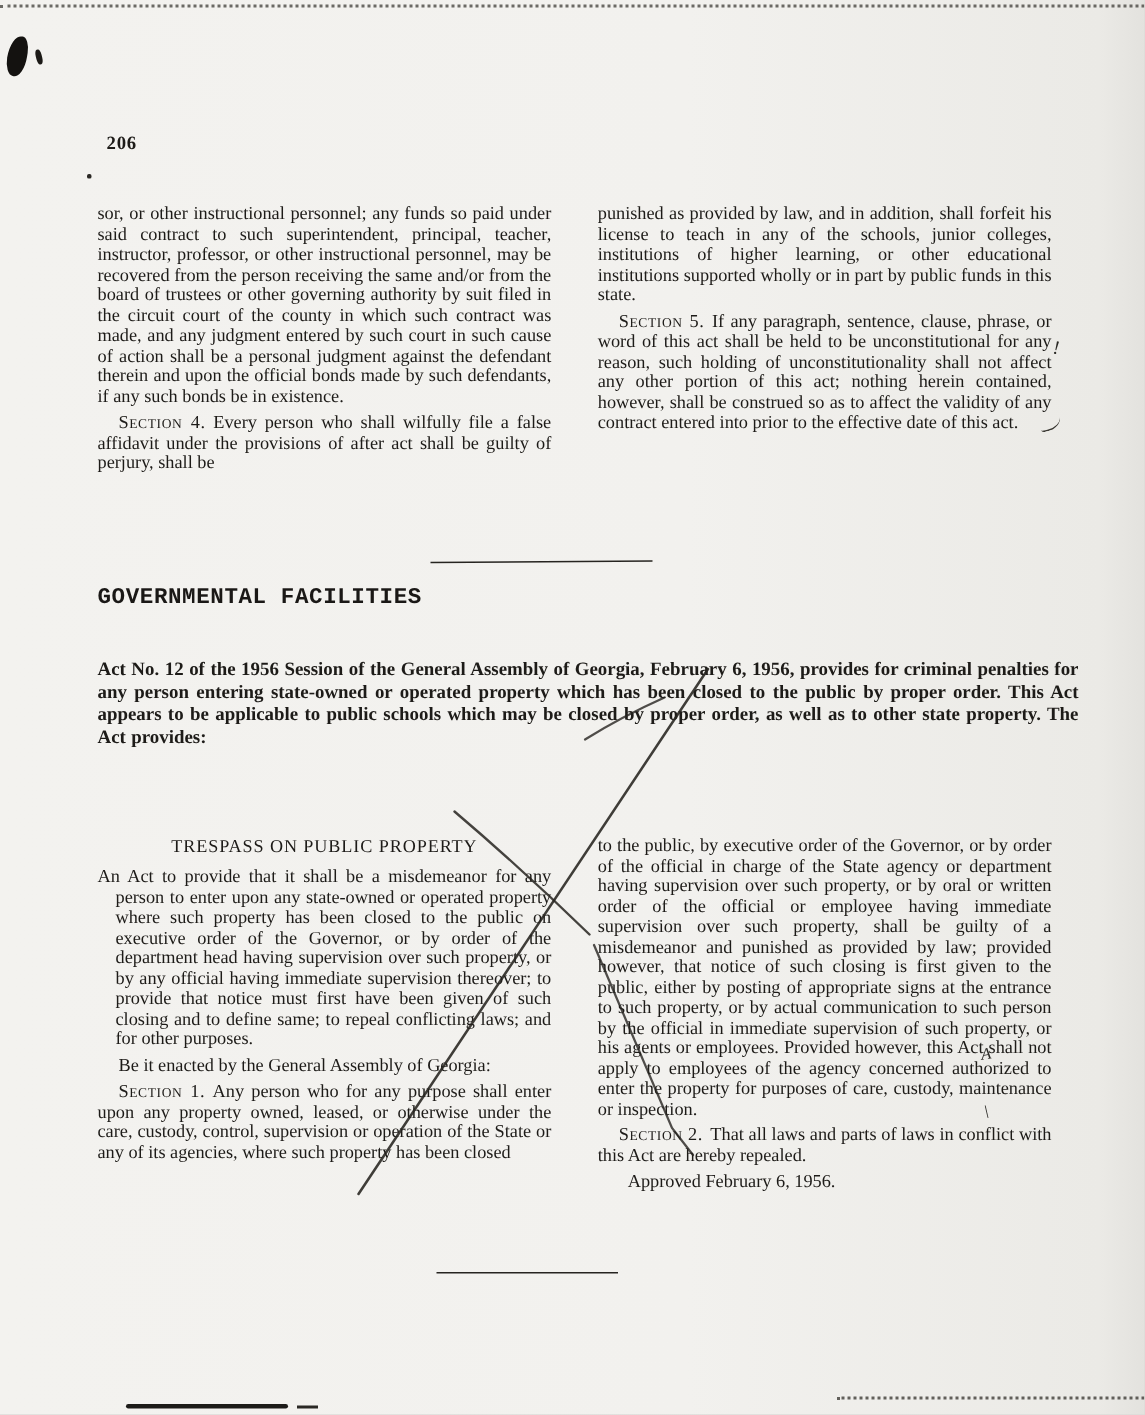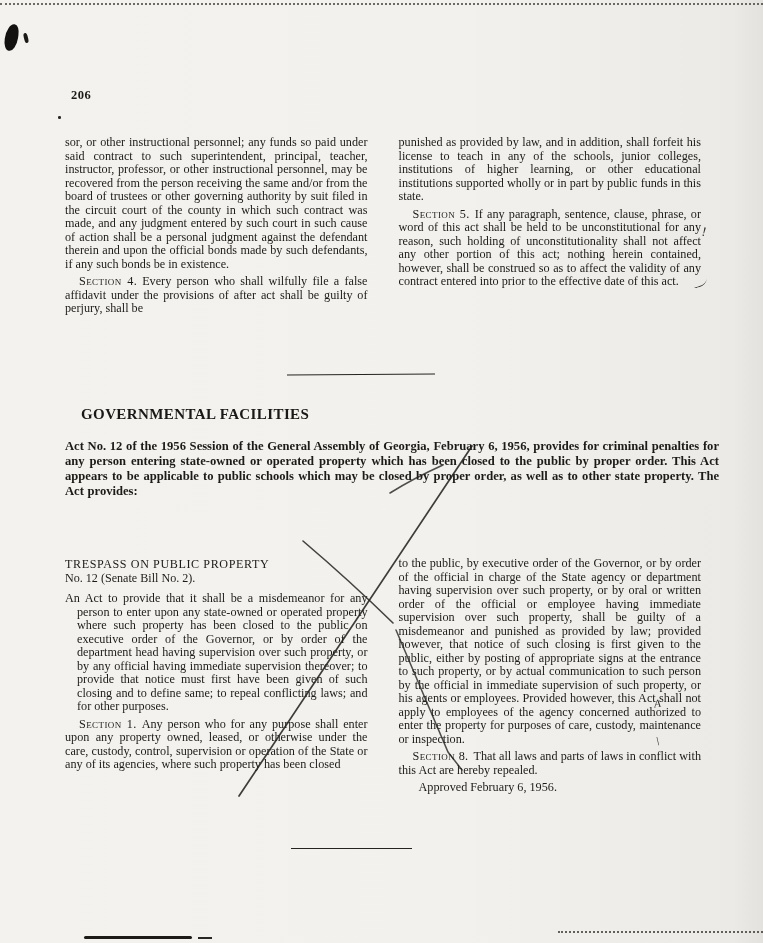--- a/index.html
+++ b/index.html
@@ -48,36 +48,36 @@
   .sc { font-variant: small-caps; letter-spacing: .4px; margin-right: 5px; }
 
   
   .rule { position: absolute; border-top: 1.6px solid #262420; }
   .rule-mid    { top: 374px; left: 287px; width: 148px; transform: rotate(-.4deg); }
   .rule-bottom { top: 848px; left: 291px; width: 121px; }
 
   
   .article-head { position: absolute; top: 390px; left: 65px; }
   .article-title {
-    margin: 16px; font-family: Liberation Serif, serif;
+    margin: 0; font-family: Liberation Mono, monospace;
     font-size: 15px; font-weight: bold; letter-spacing: .4px; color: #1a1816;
   }
   .article-subtitle {
     margin: 3px 0 0 0; font-family: "Liberation Sans", "DejaVu Sans", sans-serif;
     font-size: 13.5px; font-weight: bold; color: #1a1816;
   }
 
   .headnote {
     position: absolute; top: 439px; left: 65px; right: 44px;
     margin: 0; font-size: 12.6px; font-weight: bold; line-height: 14.9px;
     text-align: justify; word-spacing: .5px;
   }
 
   
-  .act-heading { text-align: left; margin-bottom: 7px; }
+  .act-heading { text-align: center; margin-bottom: 7px; }
   .act-h1 { font-size: 12.1px; letter-spacing: .6px; line-height: 14px; }
   .act-h2 { font-size: 12.1px; line-height: 14px; }
 
   
   .artifact { position: absolute; pointer-events: none; }
   .top-dots { top: 3px; left: 0; width: 100%; border-top: 2px dotted rgba(62,60,55,.75); }
   .bottom-dots { top: 931px; left: 558px; width: 205px; border-top: 2px dotted rgba(62,60,55,.8); }
   .bottom-bar { top: 936px; left: 84px; width: 108px; height: 3px; background: #1c1b18; border-radius: 2px; }
   .bottom-bar2 { top: 937px; left: 198px; width: 14px; height: 2px; background: #2a2824; }
   .corner-blob { top: 24px; left: 5px; width: 13px; height: 27px; background: #141210;
@@ -131,28 +131,28 @@
   <div class="article-head">
     <h1 class="article-title">GOVERNMENTAL FACILITIES</h1>
   </div>
 
   <p class="headnote">Act No. 12 of the 1956 Session of the General Assembly of Georgia, February 6, 1956, provides for criminal penalties for any person entering state-owned or operated property which has been closed to the public by proper order. This Act appears to be applicable to public schools which may be closed by proper order, as well as to other state property. The Act provides:</p>
 
   <section class="cols low-cols">
     <div class="col">
       <div class="act-heading">
         <div class="act-h1">TRESPASS ON PUBLIC PROPERTY</div>
-        <div class="act-h2">No. 12 (Senate Bill No. 2).</div>
       </div>
       <p class="para p-hang">An Act to provide that it shall be a misdemeanor for any person to enter upon any state-owned or operated property where such property has been closed to the public on executive order of the Governor, or by order of the department head having supervision over such property, or by any official having immediate supervision thereover; to provide that notice must first have been given of such closing and to define same; to repeal conflicting laws; and for other purposes.</p>
+      <p class="para p-ind">Be it enacted by the General Assembly of Georgia:</p>
       <p class="para p-ind"><span class="sc">Section 1.</span><span>Any person who for any purpose shall enter upon any property owned, leased, or otherwise under the care, custody, control, supervision or operation of the State or any of its agencies, where such property has been closed</span></p>
     </div>
     <div class="col">
       <p class="para">to the public, by executive order of the Governor, or by order of the official in charge of the State agency or department having supervision over such property, or by oral or written order of the official or employee having immediate supervision over such property, shall be guilty of a misdemeanor and punished as provided by law; provided however, that notice of such closing is first given to the public, either by posting of appropriate signs at the entrance to such property, or by actual communication to such person by the official in immediate supervision of such property, or his agents or employees. Provided however, this Act shall not apply to employees of the agency concerned authorized to enter the property for purposes of care, custody, maintenance or inspection.</p>
-      <p class="para p-ind"><span class="sc">Section 8.</span><span>That all laws and parts of laws in conflict with this Act are hereby repealed.</span></p>
+      <p class="para p-ind"><span class="sc">Section 2.</span><span>That all laws and parts of laws in conflict with this Act are hereby repealed.</span></p>
       <p class="para p-ind2">Approved February 6, 1956.</p>
     </div>
   </section>
 
   <div class="rule rule-bottom"></div>
 
   <svg class="strokes" width="763" height="943" viewBox="0 0 763 943" aria-hidden="true">
     <path d="M472,446 Q368,602 239,796" fill="none" stroke="#26231f" stroke-width="1.7" stroke-linecap="round" opacity="0.88"></path>
     <path d="M303,541 Q350,581 393,623" fill="none" stroke="#26231f" stroke-width="1.6" stroke-linecap="round" opacity="0.85"></path>
     <path d="M390,493 Q414,478 443,465" fill="none" stroke="#26231f" stroke-width="1.5" stroke-linecap="round" opacity="0.8"></path>

